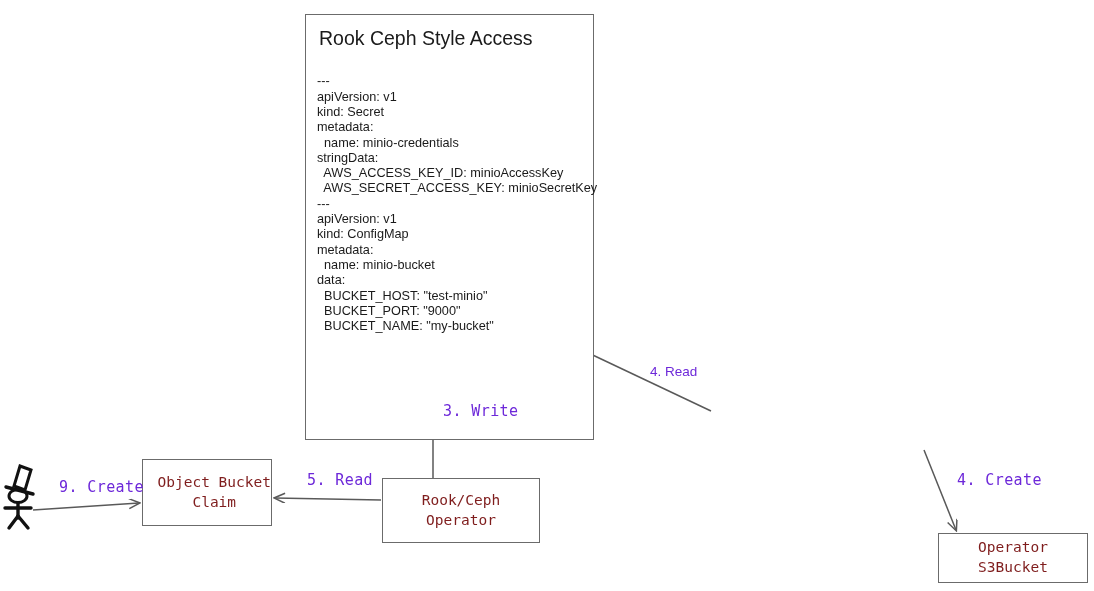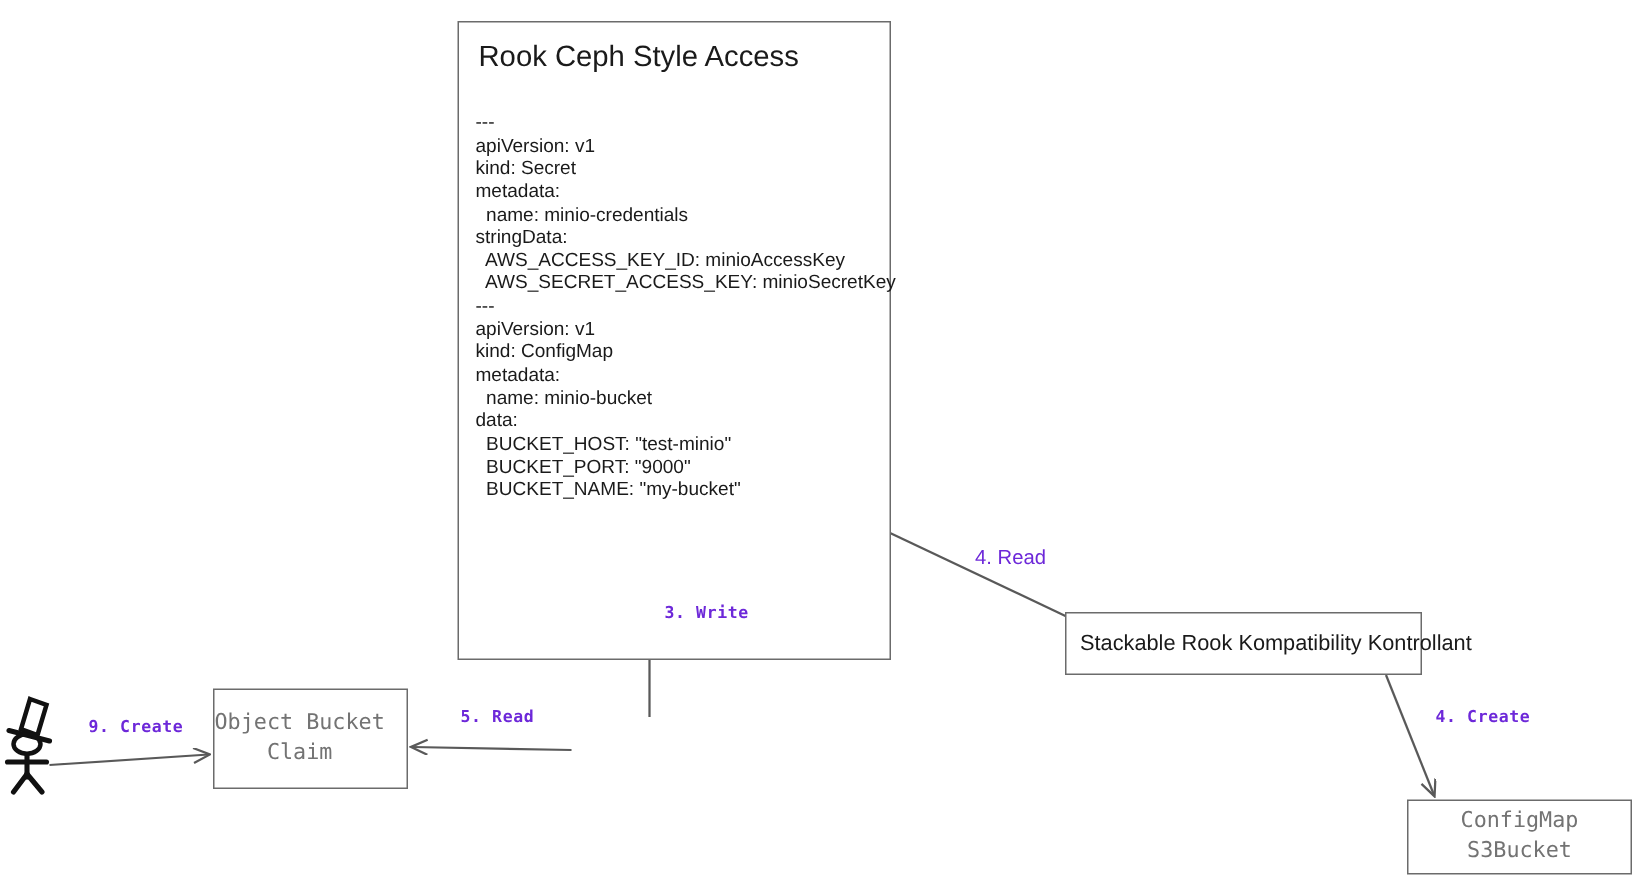--- a/index.html
+++ b/index.html
@@ -19,25 +19,25 @@
   }
   .box {
     position: absolute;
     box-sizing: border-box;
     border: 1.6px solid #6b6b6b;
     background: #ffffff;
   }
   .mono-box {
     display: flex;
     align-items: center;
-    justify-content: flex-start;
+    justify-content: flex-end;
     text-align: center;
     font-family: "DejaVu Sans Mono", "Liberation Mono", monospace;
     font-size: 14.5px;
-    color: #737373;
+    color: #7f1d1d;
     line-height: 1.35;
     letter-spacing: 0px;
   }
   .sans-box {
     display: flex;
     align-items: center;
     padding-left: 9px;
     font-family: "Liberation Sans", sans-serif;
     font-size: 14.5px;
     color: #1a1a1a;
@@ -69,23 +69,22 @@
     margin: 0;
   }
 
   .edge-label {
     position: absolute;
     color: #6d28d9;
     white-space: nowrap;
   }
   .lbl-mono {
     font-family: "DejaVu Sans Mono", "Liberation Mono", monospace;
-    font-size: 11px;
+    font-size: 15px;
     letter-spacing: 0.4px;
-    font-weight: bold;
   }
   .lbl-sans {
     font-family: "Liberation Sans", sans-serif;
     font-size: 13.5px;
   }
 
   svg.overlay {
     position: absolute;
     left: 0;
     top: 0;
@@ -162,27 +161,27 @@
   BUCKET_HOST: "test-minio"
   BUCKET_PORT: "9000"
   BUCKET_NAME: "my-bucket"</div>
   </div>
 
   <div class="box mono-box" style="left:142px; top:459px; width:130px; height:67px;">
     <span style="white-space:pre-line;">Object Bucket
 Claim</span>
   </div>
 
-
-  <div class="box sans-box" style="left:710px; top:408px; width:238px; height:42px;">
-    <span>Stackable Rook Kompatibility Kontrollant</span>
+  <div class="box mono-box" style="left:382px; top:478px; width:158px; height:65px;">
+    <span>Rook/Ceph Operator</span>
   </div>
 
+
   <div class="box mono-box" style="left:938px; top:533px; width:150px; height:50px;">
-    <span>ConfigMap S3Bucket</span>
+    <span>Operator S3Bucket</span>
   </div>
 
   <div class="edge-label lbl-mono" style="left:59px; top:478px;">9. Create</div>
 
   <div class="edge-label lbl-mono" style="left:307px; top:471px;">5. Read</div>
 
   <div class="edge-label lbl-mono" style="left:443px; top:402px;">3. Write</div>
 
   <div class="edge-label lbl-sans" style="left:650px; top:364px;">4. Read</div>
 

